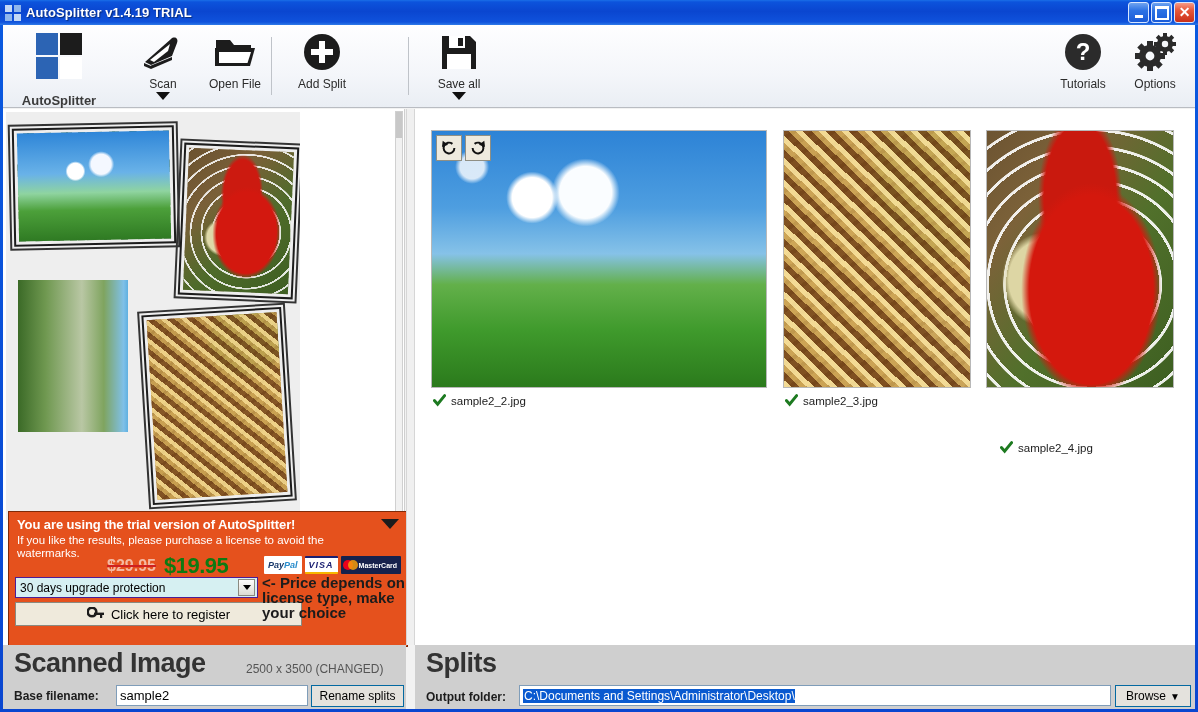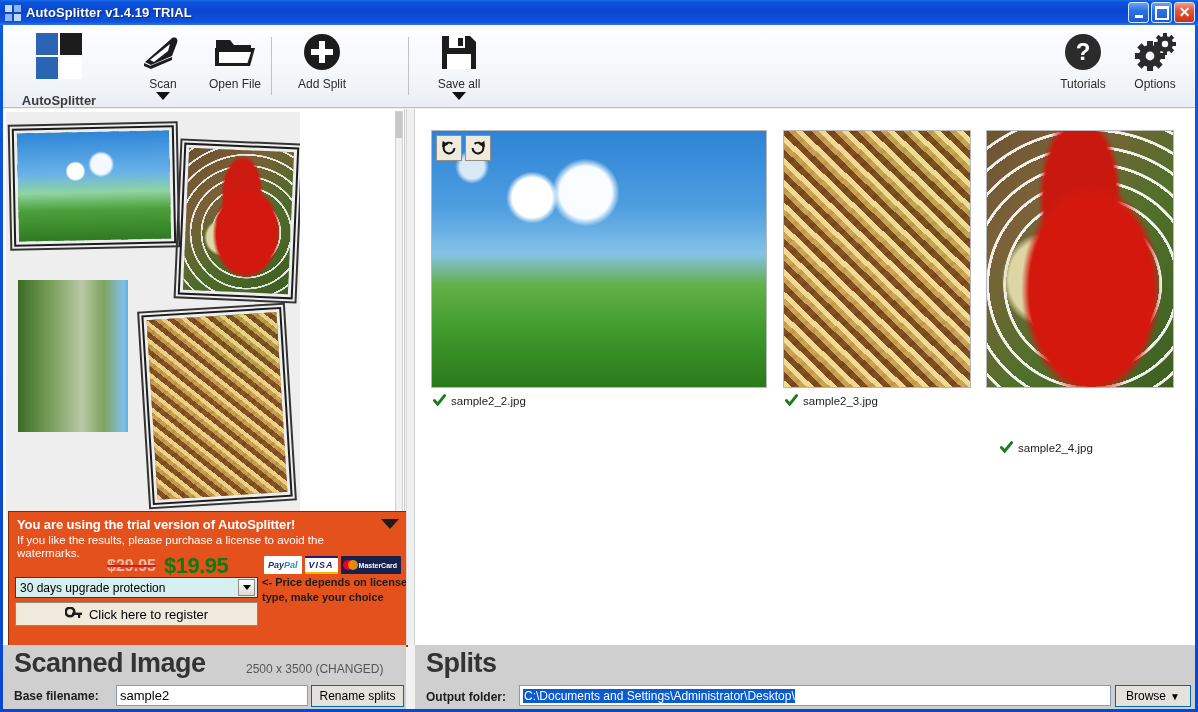--- a/index.html
+++ b/index.html
@@ -169,28 +169,28 @@
   #license-select .arrowbox {
     width: 17px; height: 17px; margin-right: 2px;
     background: linear-gradient(to bottom,#fdfdfd,#dcdcd4);
     border: 1px solid #8a8a80; display:flex; align-items:center; justify-content:center;
   }
   #license-select .arrowbox i {
     width:0;height:0;border-left:4px solid transparent;border-right:4px solid transparent;
     border-top:5px solid #000;
   }
   #register-btn {
-    position: absolute; left: 6px; top: 90px; width: 243px; height: 24px;
+    position: absolute; left: 6px; top: 90px; width: 287px; height: 24px;
     background: #efeadc; border: 1px solid #8a8a80;
     display: flex; align-items: center; justify-content: center; gap: 6px; cursor: pointer;
   }
   #register-btn .lbl { font-size: 13px; color: #000; }
   #price-note {
     position: absolute; left: 253px; top: 63px; width: 146px;
-    font-size: 11px; font-weight: bold; color: #1c1c1c; line-height: 15px;
+    font-size: 15px; font-weight: bold; color: #1c1c1c; line-height: 15px;
   }
   #guarantee {
     position: absolute; left: 8px; top: 117px;
     font-size: 11.5px; color: #ffe9e0;
   }
 
   
   #splitter {
     position: absolute; left: 403px; top: 84px; width: 9px; height: 536px;
     background: #f0f0f0; border-left:1px solid #d6d6d6; border-right:1px solid #d6d6d6;

